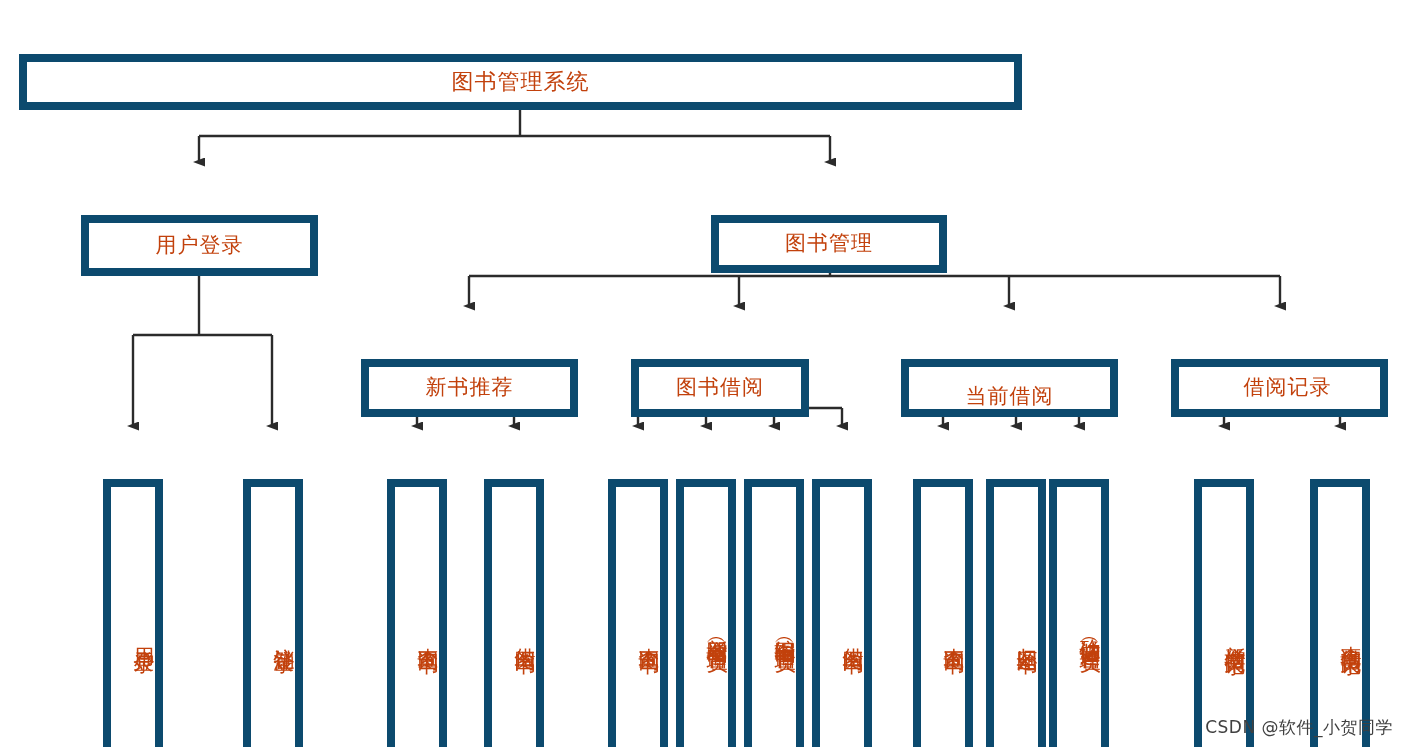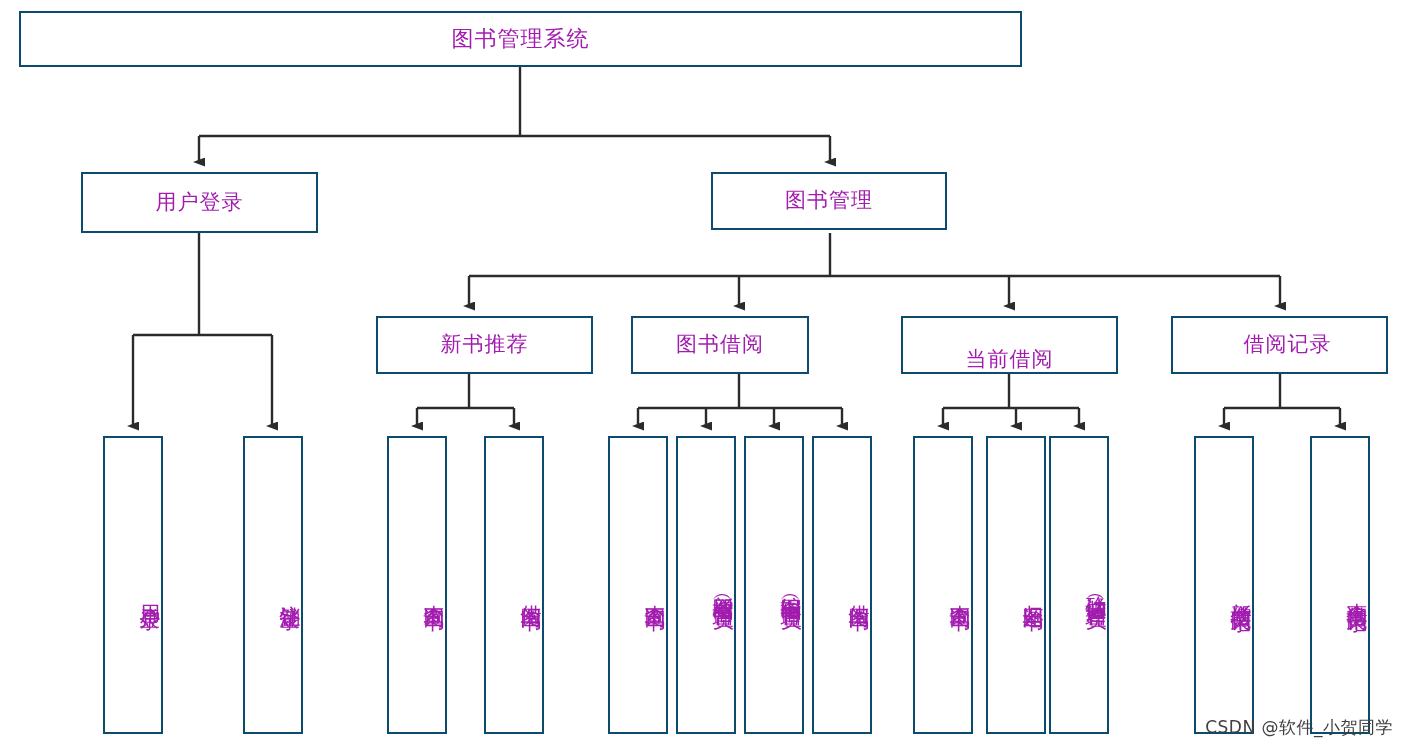--- a/index.html
+++ b/index.html
@@ -22,26 +22,27 @@
     left: 0;
     top: 0;
     width: 1405px;
     height: 747px;
     pointer-events: none;
   }
   .node {
     position: absolute;
     box-sizing: border-box;
     background: #ffffff;
-    border: 2px solid #0c4a6e;
+    border: 8px solid #0c4a6e;
     display: flex;
     align-items: center;
     justify-content: center;
-    color: #a21caf;
+    color: #c2410c;
     z-index: 2;
+    margin-top: 43px;
   }
   .node.horiz {
     font-size: 21px;
     letter-spacing: 1px;
     line-height: 1.2;
   }
   .node.root {
     font-size: 22px;
   }
   .node.vert {
@@ -127,21 +128,21 @@
     <span>图书管理系统</span>
   </div>
 
   <div class="node horiz" style="left:81px; top:172px; width:237px; height:61px;">
     <span>用户登录</span>
   </div>
   <div class="node horiz" style="left:711px; top:172px; width:236px; height:58px;">
     <span>图书管理</span>
   </div>
 
-  <div class="node horiz" style="left:376px; top:316px; width:217px; height:58px;">
+  <div class="node horiz" style="left:361px; top:316px; width:217px; height:58px;">
     <span>新书推荐</span>
   </div>
   <div class="node horiz" style="left:631px; top:316px; width:178px; height:58px;">
     <span>图书借阅</span>
   </div>
   <div class="node horiz" style="left:901px; top:316px; width:217px; height:58px;align-items:flex-end;">
     <span>当前借阅</span>
   </div>
   <div class="node horiz" style="left:1171px; top:316px; width:217px; height:58px;padding-left:16px;">
     <span>借阅记录</span>

